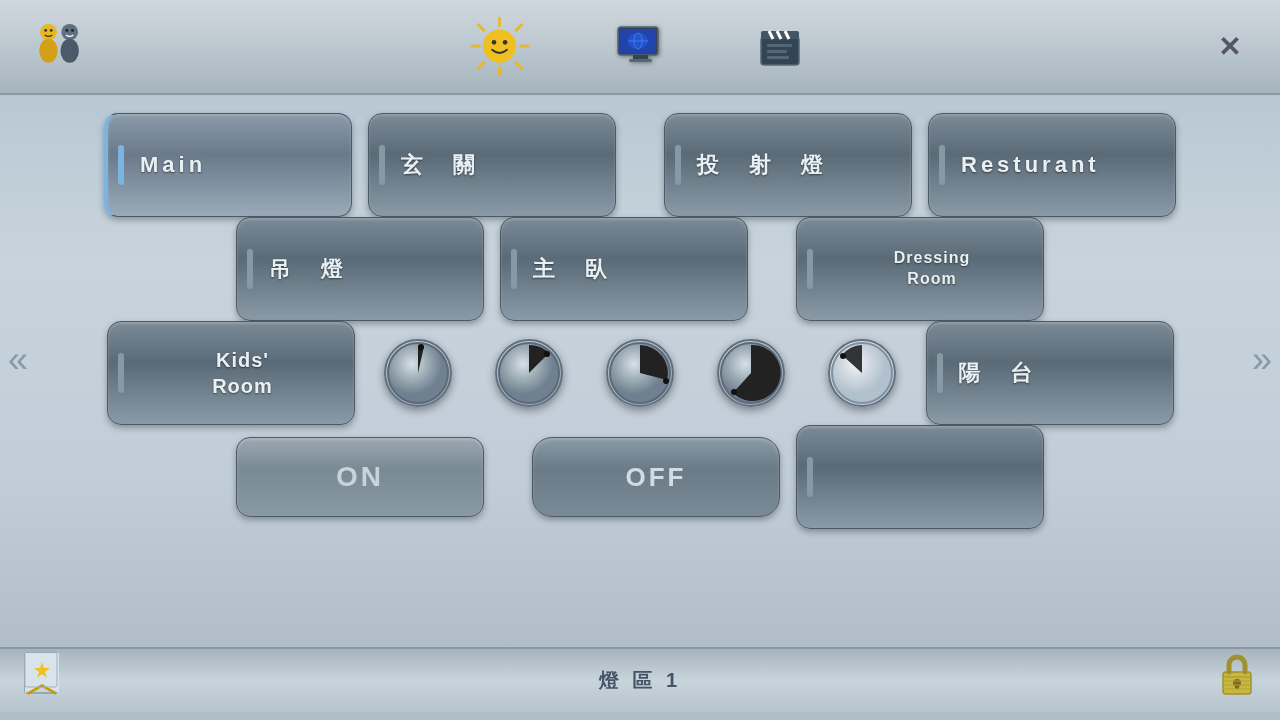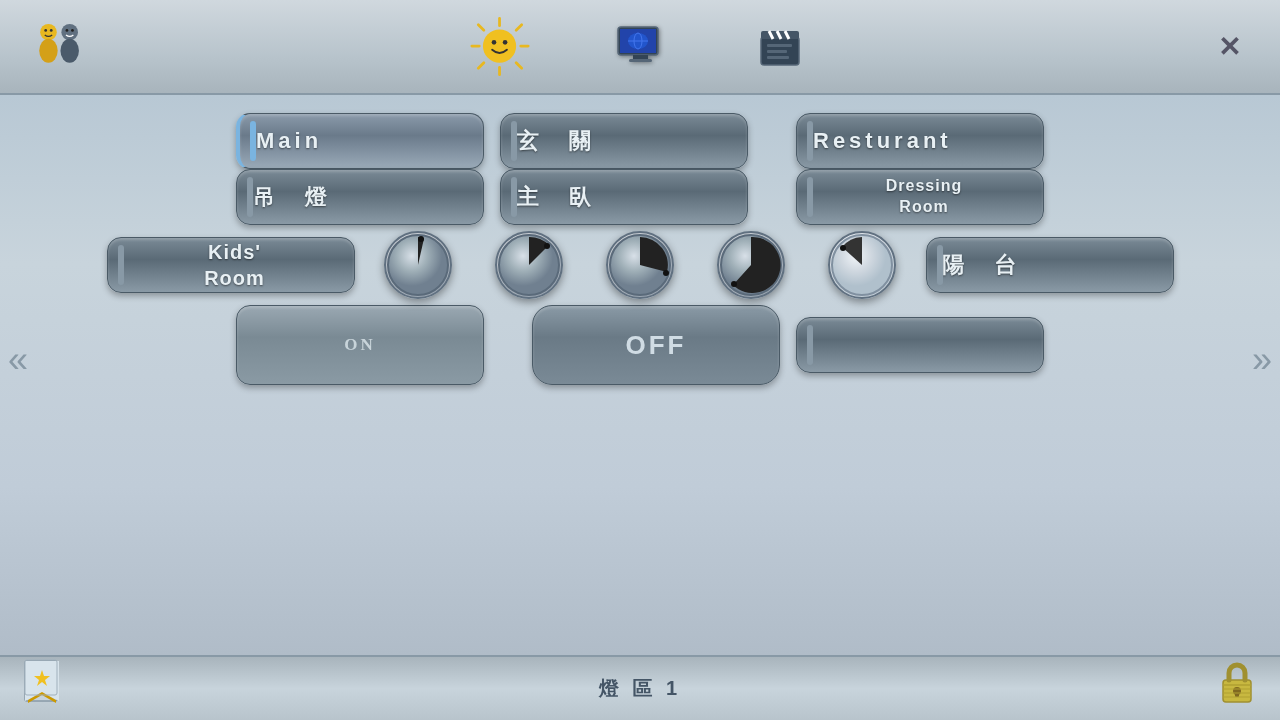--- a/index.html
+++ b/index.html
@@ -73,31 +73,31 @@
     .row {
       display: flex;
       gap: 16px;
       align-items: center;
       justify-content: center;
     }
 
     
     .room-btn {
       width: 248px;
-      height: 56px;
+      height: 104px;
       border-radius: 14px;
       background: linear-gradient(180deg, #7a8a96 0%, #5a6a76 40%, #6a7a86 60%, #8a9aa6 100%);
       border: 1px solid #4a5a66;
       color: #e8f0f4;
       font-size: 22px;
       font-weight: 600;
       display: flex;
       align-items: center;
       justify-content: flex-start;
-      padding-left: 8px;
+      padding-left: 24px;
       cursor: pointer;
       text-shadow: 0 1px 2px rgba(0,0,0,0.5);
       box-shadow: inset 0 2px 3px rgba(255,255,255,0.2), 0 3px 6px rgba(0,0,0,0.3);
       position: relative;
       letter-spacing: 4px;
     }
 
     .room-btn.active {
       background: linear-gradient(180deg, #8a9aaa 0%, #6a7a8a 40%, #7a8a9a 60%, #9aaab8 100%);
       border-left: 4px solid #7ab4e0;
@@ -149,29 +149,28 @@
     }
 
     
     .on-btn {
       width: 248px;
       height: 80px;
       border-radius: 14px;
       background: linear-gradient(180deg, #9aa8b2 0%, #7a8a94 40%, #8a9aa4 100%);
       border: 1px solid #4a5a66;
       color: #c8d4da;
-      font-size: 17px;
+      font-size: 28px;
       font-weight: 700;
       letter-spacing: 3px;
       display: flex;
       align-items: center;
       justify-content: center;
       cursor: pointer;
       box-shadow: inset 0 2px 3px rgba(255,255,255,0.2), 0 3px 6px rgba(0,0,0,0.3);
-      font-family: Liberation Serif, serif;
     }
 
     .off-btn {
       width: 248px;
       height: 80px;
       border-radius: 20px;
       background: linear-gradient(180deg, #8a9aa6 0%, #6a7a86 40%, #7a8a96 100%);
       border: 1px solid #4a5a66;
       color: #d0dce4;
       font-size: 26px;
@@ -303,20 +302,24 @@
   <div class="row">
     <div class="room-btn active">
       <div class="btn-indicator"></div>
       <span class="btn-label">Main</span>
     </div>
     <div class="room-btn">
       <div class="btn-indicator" style="background:#8899a6;"></div>
       <span class="btn-label">玄　關</span>
     </div>
     <div style="width:16px"></div>
+    <div class="room-btn">
+      <div class="btn-indicator" style="background:#8899a6;"></div>
+      <span class="btn-label">投　射　燈</span>
+    </div>
     <div class="room-btn">
       <div class="btn-indicator" style="background:#8899a6;"></div>
       <span class="btn-label">Resturant</span>
     </div>
   </div>
 
   <div class="row">
     <div class="room-btn">
       <div class="btn-indicator" style="background:#8899a6;"></div>
       <span class="btn-label">吊　燈</span>
@@ -436,21 +439,21 @@
     <div class="on-btn">ON</div>
     <div style="width:16px"></div>
     <div class="off-btn">OFF</div>
     <div class="room-btn">
       <div class="btn-indicator" style="background:#8899a6;"></div>
     </div>
   </div>
 
 </div>
 
-<div style="position:absolute; bottom:0; width:100%; height:65px; background:linear-gradient(180deg,#a8b4bc 0%,#c8d4dc 50%,#b8c4cc 100%); border-top:2px solid #8899a6; display:flex; align-items:center; justify-content:center;">
+<div style="position:absolute; bottom:8px; width:100%; height:65px; background:linear-gradient(180deg,#a8b4bc 0%,#c8d4dc 50%,#b8c4cc 100%); border-top:2px solid #8899a6; display:flex; align-items:center; justify-content:center;">
 
   <div style="position:absolute; left:20px; bottom:8px;">
     <svg width="45" height="50" viewBox="0 0 45 50">
       <rect x="5" y="3" width="32" height="40" rx="2" fill="#c8d4dc" stroke="#8899a6" stroke-width="1.5"></rect>
       <polygon points="5,43 22,35 39,43 39,3 5,3" fill="#d8e4ec"></polygon>
       <polygon points="8,45 22,37 36,45 36,42 22,34 8,42" fill="#cc9900"></polygon>
       <rect x="5" y="2" width="32" height="35" rx="2" fill="none" stroke="#a0b0bc" stroke-width="1"></rect>
 
       <polygon points="22,12 24,18 30,18 25,22 27,28 22,24 17,28 19,22 14,18 20,18" fill="#f0c020"></polygon>
     </svg>

